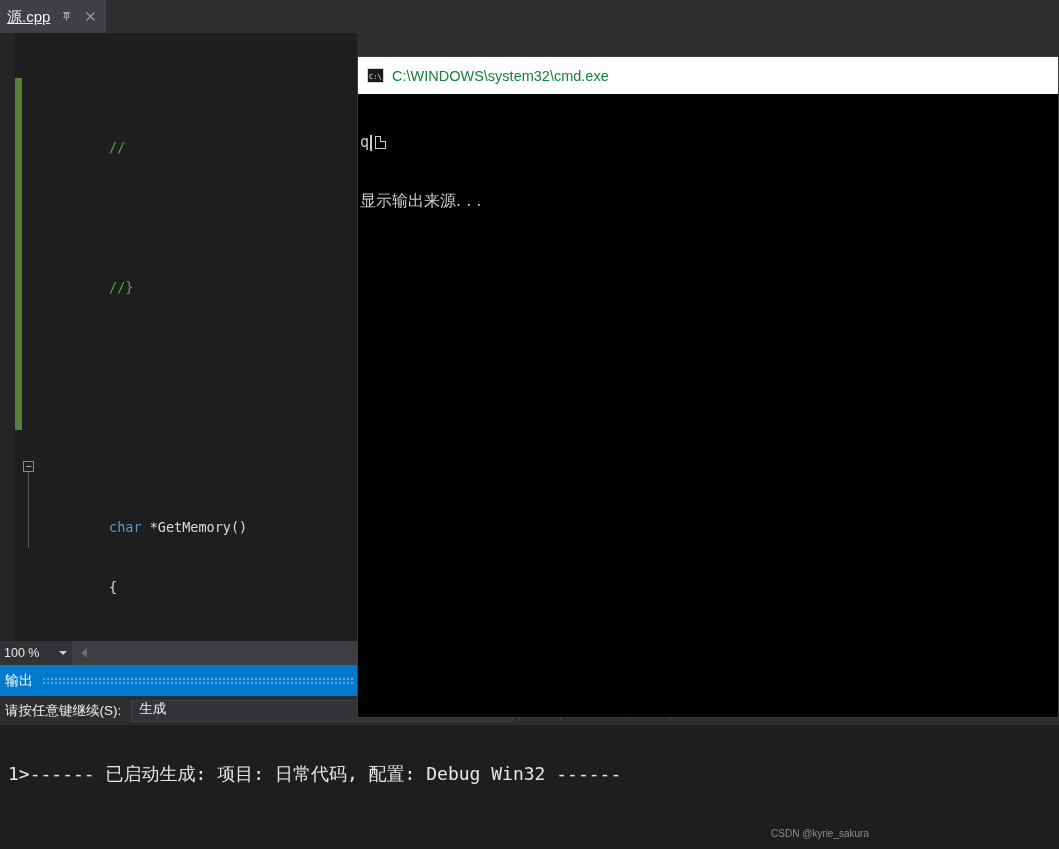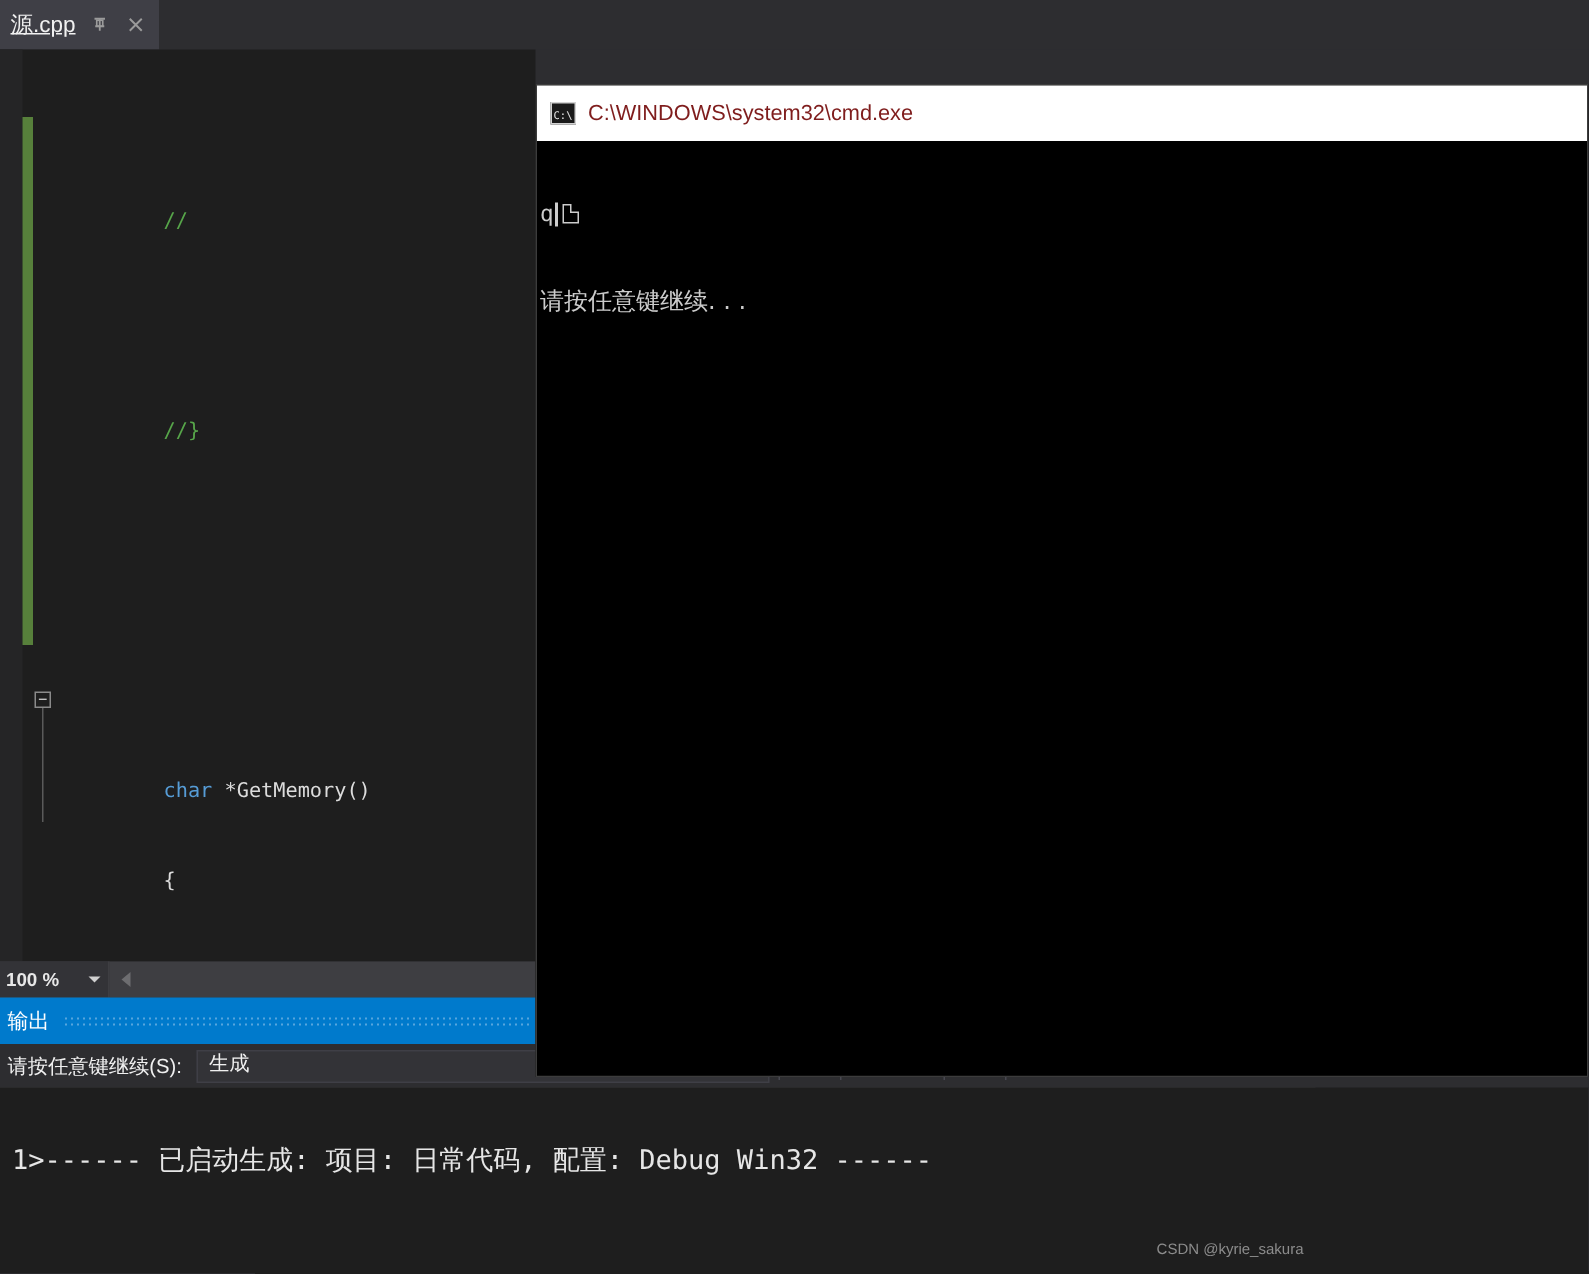--- a/index.html
+++ b/index.html
@@ -83,21 +83,20 @@
   .ed-bottom {
     position: absolute; left: 0; top: 641px; width: 357px; height: 24px;
     background: #3e3e42;
     display: flex; align-items: center;
   }
   .zoombox {
     width: 73px; height: 24px; background: #333337;
     display: flex; align-items: center; justify-content: space-between;
     padding: 0 5px 0 4px;
     border-right: 1px solid #3e3e42;
-    font-weight: bold;
   }
   .zoomtext { color: #e8e8e8; font-size: 12.5px; }
   .caret-dn {
     width: 0; height: 0; border-left: 4px solid transparent;
     border-right: 4px solid transparent; border-top: 4px solid #d0d0d0;
   }
   .scroll-left-arrow {
     width: 0; height: 0; margin-left: 8px;
     border-top: 5px solid transparent; border-bottom: 5px solid transparent;
     border-right: 6px solid #6d6d70;
@@ -174,21 +173,21 @@
     width: 17px; height: 15px; background: #1a1a1a;
     border: 1px solid #d2d2d2;
     display: flex; align-items: flex-end; justify-content: flex-start;
     padding: 0 0 1px 1px;
   }
   .cmd-icon span {
     color: #e8e8e8; font-size: 7px; line-height: 7px;
     font-family: "DejaVu Sans Mono", monospace;
   }
   .cmd-title-text {
-    color: #7f1d1d; font-size: 14.5px;
+    color: #15803d; font-size: 14.5px;
     font-family: "Liberation Sans", sans-serif;
   }
   .cmd-body {
     height: 623px; background: #000000;
     padding: 1px 0 0 2px;
     font-family: "DejaVu Sans Mono", "Liberation Mono", monospace;
     font-size: 15px; line-height: 19px;
     color: #cccccc;
     white-space: pre;
   }
@@ -411,17 +410,17 @@
         <span>C:\</span>
       </span>
       <span class="cmd-title-text">C:\WINDOWS\system32\cmd.exe</span>
     </div>
     <div class="cmd-body">
       <div class="cmd-line1">
         <span>q</span>
         <span class="cmd-caret"></span>
         <span class="cmd-box"></span>
       </div>
-      <div class="cmd-line2">请按任意键继续. . .</div>
+      <div class="cmd-line2">显示输出来源. . .</div>
     </div>
   </div>
 
 </div>
 
 </body></html>

